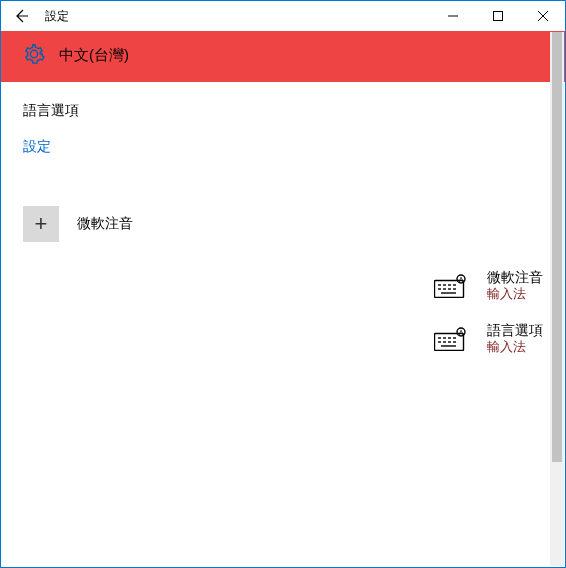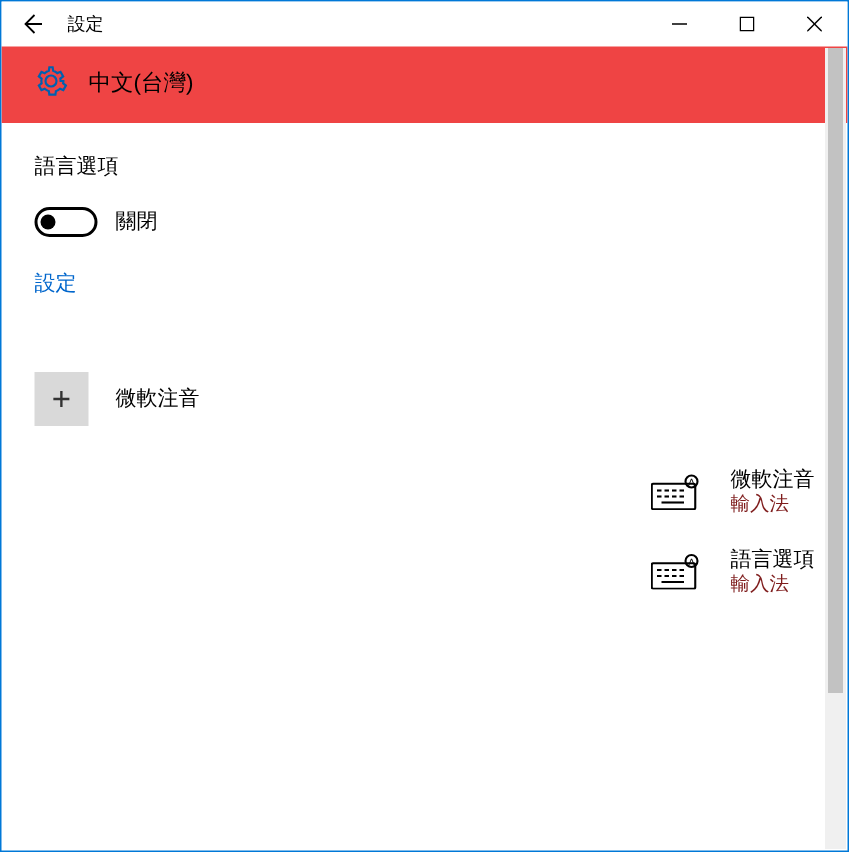--- a/index.html
+++ b/index.html
@@ -203,26 +203,20 @@
   <span class="gear">
     <svg width="22" height="22" viewBox="0 0 24 24">
         <path fill="none" stroke="#0060b0" stroke-width="1.6" d="M12 8a4 4 0 1 0 0 8 4 4 0 0 0 0-8zm9 4c0 .6-.06 1.18-.17 1.74l2.02 1.58-1.9 3.3-2.38-.96a8.9 8.9 0 0 1-3 1.74l-.36 2.54H10.8l-.36-2.54a8.9 8.9 0 0 1-3-1.74l-2.38.96-1.9-3.3 2.02-1.58A9 9 0 0 1 5 12c0-.6.06-1.18.17-1.74L3.15 8.68l1.9-3.3 2.38.96a8.9 8.9 0 0 1 3-1.74L10.8 2h2.4l.36 2.54a8.9 8.9 0 0 1 3 1.74l2.38-.96 1.9 3.3-2.02 1.58c.11.56.17 1.14.17 1.74z"></path>
       </svg>
   </span>
   <span class="lang-name">中文(台灣)</span>
 </div>
 
 <div class="content">
   <h2 class="section-h">語言選項</h2>
-  <div class="toggle-row">
-    <div class="toggle">
-      <div class="knob"></div>
-    </div>
-    <span>關閉</span>
-  </div>
   <a class="link">設定</a>
 
 
   <div class="add-row">
     <div class="add-tile">+</div>
     <span>微軟注音</span>
   </div>
 
   <div class="kb-row">
     <div class="kb-icon">

